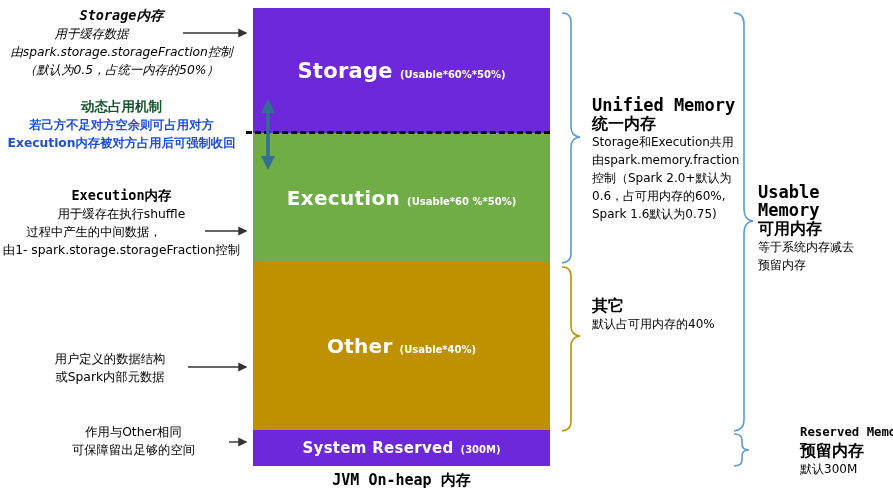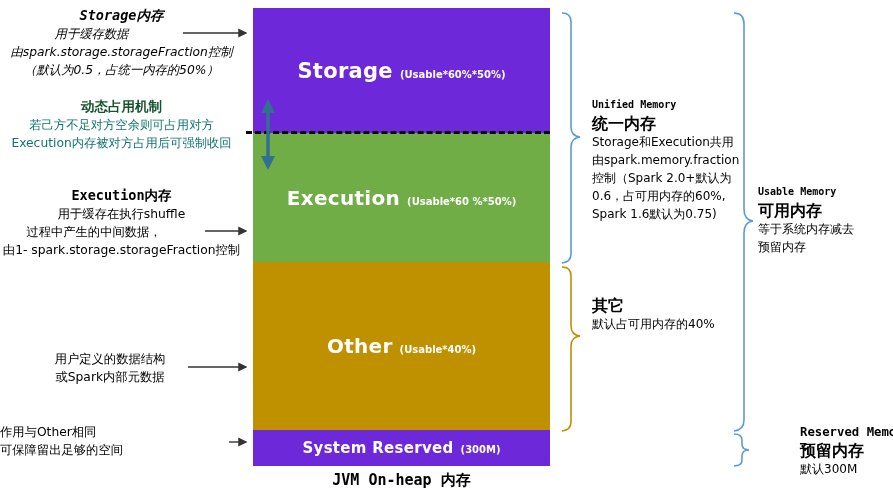--- a/index.html
+++ b/index.html
@@ -4,39 +4,39 @@
 <style>
   html,body{margin:0;padding:0;background:#fff;}
   .canvas{
     position:relative;width:893px;height:500px;background:#fff;overflow:hidden;
     font-family:"DejaVu Sans","Liberation Sans",sans-serif;color:#000;
   }
   .mono{font-family:"DejaVu Sans Mono","Liberation Mono",monospace;}
   .ann{position:absolute;font-size:12.3px;line-height:18px;}
   .ann .h{font-weight:bold;font-size:13.5px;line-height:19px;}
   .center{text-align:center;}
-  .rightal{text-align:left;}
+  .rightal{text-align:center;margin-left:20px;}
   .teal{color:#14532d;}
-  .blue{color:#0f766e;}
+  .blue{color:#1d4ed8;font-weight:bold;}
 
   .bar{position:absolute;left:253px;top:8px;width:297px;display:flex;flex-direction:column;}
   .seg{display:flex;align-items:center;justify-content:center;gap:7px;color:#fff;}
   .seg .nm{font-weight:bold;letter-spacing:.3px;}
   .seg .nt{font-weight:bold;font-size:10px;margin-top:7px;}
   .seg:nth-child(1) .nm{font-size:21px;}
   .seg:nth-child(2) .nm{font-size:20px;}
   .seg:nth-child(3) .nm{font-size:20px;}
   .seg:nth-child(4) .nm{font-size:15px;}
   .seg:nth-child(4) .nt{margin-top:3px;}
 
   .dashed{position:absolute;left:246px;top:131px;width:304px;height:0;border-top:3px dashed #0a0a0a;}
 
   .overlay{position:absolute;left:0;top:0;pointer-events:none;}
 
-  .r-block .h-en{font-weight:bold;font-size:10px;line-height:18px;font-family:"DejaVu Sans Mono","Liberation Mono",monospace;}
+  .r-block .h-en{font-weight:bold;font-size:17px;line-height:18px;font-family:"DejaVu Sans Mono","Liberation Mono",monospace;}
   .r-block .h-zh{font-weight:bold;font-size:16px;line-height:19px;}
   .r-block .l{font-size:12px;line-height:18px;}
 
   .caption{position:absolute;left:253px;top:471px;width:297px;text-align:center;
     font-weight:bold;font-size:15px;}
 </style>
 </head>
 <body>
 
 <div class="canvas">

